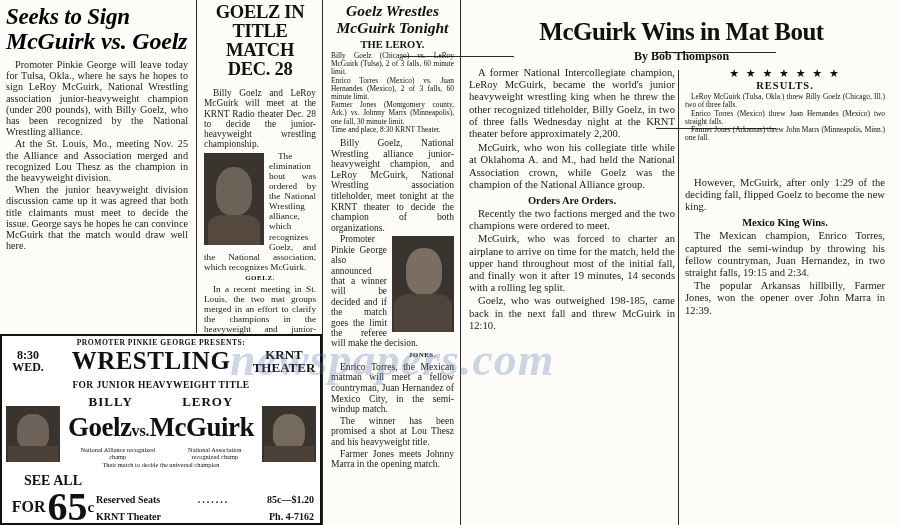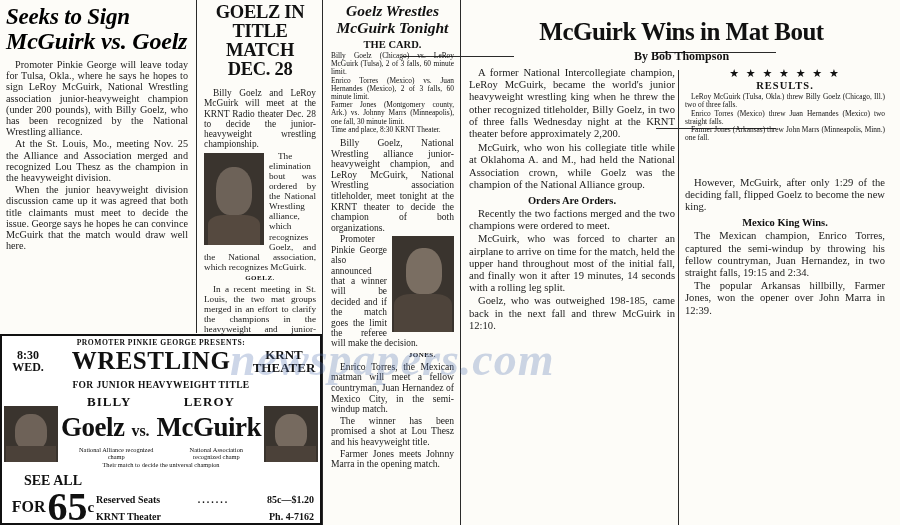--- a/index.html
+++ b/index.html
@@ -120,21 +120,21 @@
   </div>
 
   <div class="vrule" style="left:322px;top:0;height:525px;"></div>
 
   <div class="col" id="c3">
     <div class="c3-head">
       <div>Goelz Wrestles</div>
       <div>McGuirk Tonight</div>
     </div>
     <div class="hrule" style="left:332px;top:52px;width:120px;"></div>
-    <div class="cardhead">THE CARD.</div>
+    <div class="cardhead">THE LEROY.</div>
     <div class="card-txt">
       <div>Billy Goelz (Chicago) vs. LeRoy McGuirk (Tulsa), 2 of 3 falls, 60 minute limit.</div>
       <div>Enrico Torres (Mexico) vs. Juan Hernandes (Mexico), 2 of 3 falls, 60 minute limit.</div>
       <div>Farmer Jones (Montgomery county, Ark.) vs. Johnny Marrs (Minneapolis), one fall, 30 minute limit.</div>
       <div>Time and place, 8:30 KRNT Theater.</div>
     </div>
     <div class="hrule" style="left:332px;top:128px;width:120px;"></div>
 
     <div class="body-txt" style="margin-top:4px;font-size:9.6px;line-height:10.6px;">
       <p>Billy Goelz, National Wrestling alliance junior-heavyweight champion, and LeRoy McGuirk, National Wrestling association titleholder, meet tonight at the KRNT theater to decide the champion of both organizations.</p>
@@ -230,21 +230,21 @@
         <div class="photo" style="width:54px;height:56px;margin:12px auto 0;">
           <div class="face" style="left:11px;top:8px;width:32px;height:36px;background:#6e6258;"></div>
           <div style="position:absolute;left:2px;top:40px;width:50px;height:18px;background:#4b4139;"></div>
         </div>
       </div>
       <div style="flex:1;text-align:center;">
         <div style="display:flex;justify-content:space-around;">
           <div class="ad-name">BILLY</div>
           <div class="ad-name">LEROY</div>
         </div>
-        <div style="display:flex;justify-content:center;align-items:baseline;gap:7px;margin-top:2px;">
+        <div style="display:flex;justify-content:center;align-items:baseline;margin-top:2px;">
           <div class="ad-big">Goelz</div>
           <div style="font-size:16px;font-weight:bold;">vs.</div>
           <div class="ad-big">McGuirk</div>
         </div>
         <div style="display:flex;justify-content:space-around;margin-top:3px;">
           <div class="ad-small">
             <div>National Alliance recognized</div>
             <div>champ</div>
           </div>
           <div class="ad-small">

